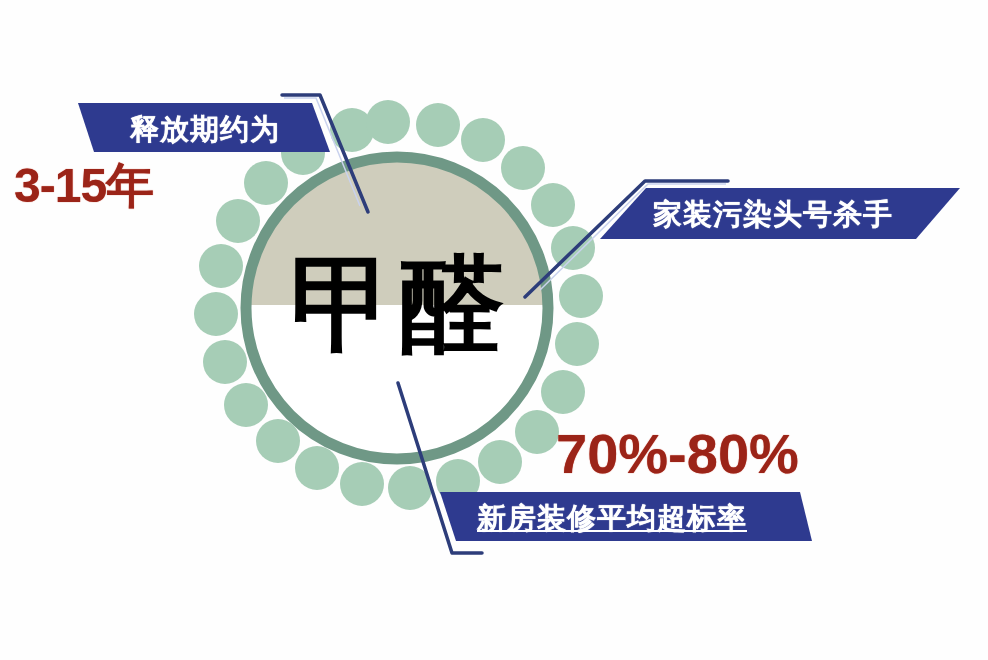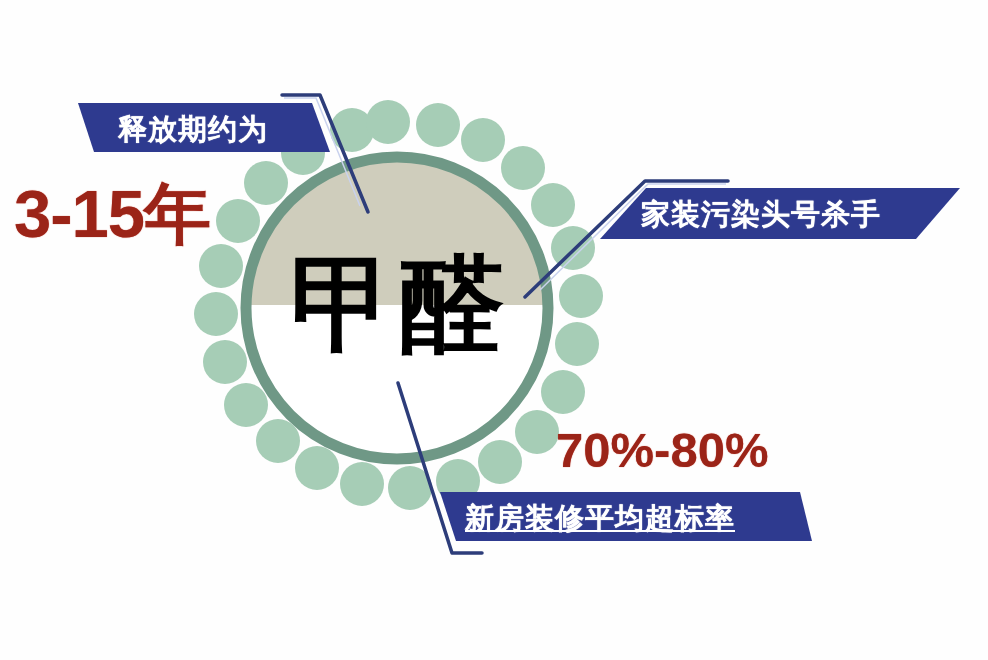--- a/index.html
+++ b/index.html
@@ -17,20 +17,21 @@
     .leader { stroke: #2d3d7a; stroke-width: 3.5; fill: none; stroke-linecap: round; stroke-linejoin: round; }
     .leader-light { stroke: #c9d2ee; stroke-width: 1.5; fill: none; }
     .banner-text {
       position: absolute;
       color: #ffffff;
       font-weight: bold;
       font-size: 29px;
       letter-spacing: 1px;
       white-space: nowrap;
       text-shadow: 0 0 1px #ffffff;
+      margin-left: 12px;
     }
     .big-red {
       position: absolute;
       color: #9b2418;
       font-family: "Liberation Sans", sans-serif;
       font-weight: bold;
       white-space: nowrap;
       line-height: 1;
       text-shadow: 0 0 1px #c84a3a;
     }
@@ -99,19 +100,19 @@
     <polyline class="leader-light" points="726,184 648,184 540,290"></polyline>
 
     <polygon points="440,492 800,492 812,541 456,541" fill="#2e3a8f"></polygon>
 
     <polyline class="leader" points="398,383 452,553 482,553"></polyline>
   </svg>
 
   <div class="center-title" style="left:290px; top:252px;">甲醛</div>
 
   <div class="banner-text" style="left:118px; top:110px;">释放期约为</div>
-  <div class="big-red" style="left:14px; top:180px; font-size:67px; letter-spacing:-1px;">3-15年</div>
+  <div class="big-red" style="left:14px; top:162px; font-size:48px; letter-spacing:-1px;">3-15年</div>
 
   <div class="banner-text" style="left:641px; top:195px;">家装污染头号杀手</div>
 
-  <div class="big-red" style="left:556px; top:426px; font-size:49px; letter-spacing:0px;">70%-80%</div>
+  <div class="big-red" style="left:556px; top:426px; font-size:56px; letter-spacing:0px;">70%-80%</div>
   <div class="banner-text" style="left:465px; top:499px;text-decoration:underline;">新房装修平均超标率</div>
 </div>
 
 </body></html>

